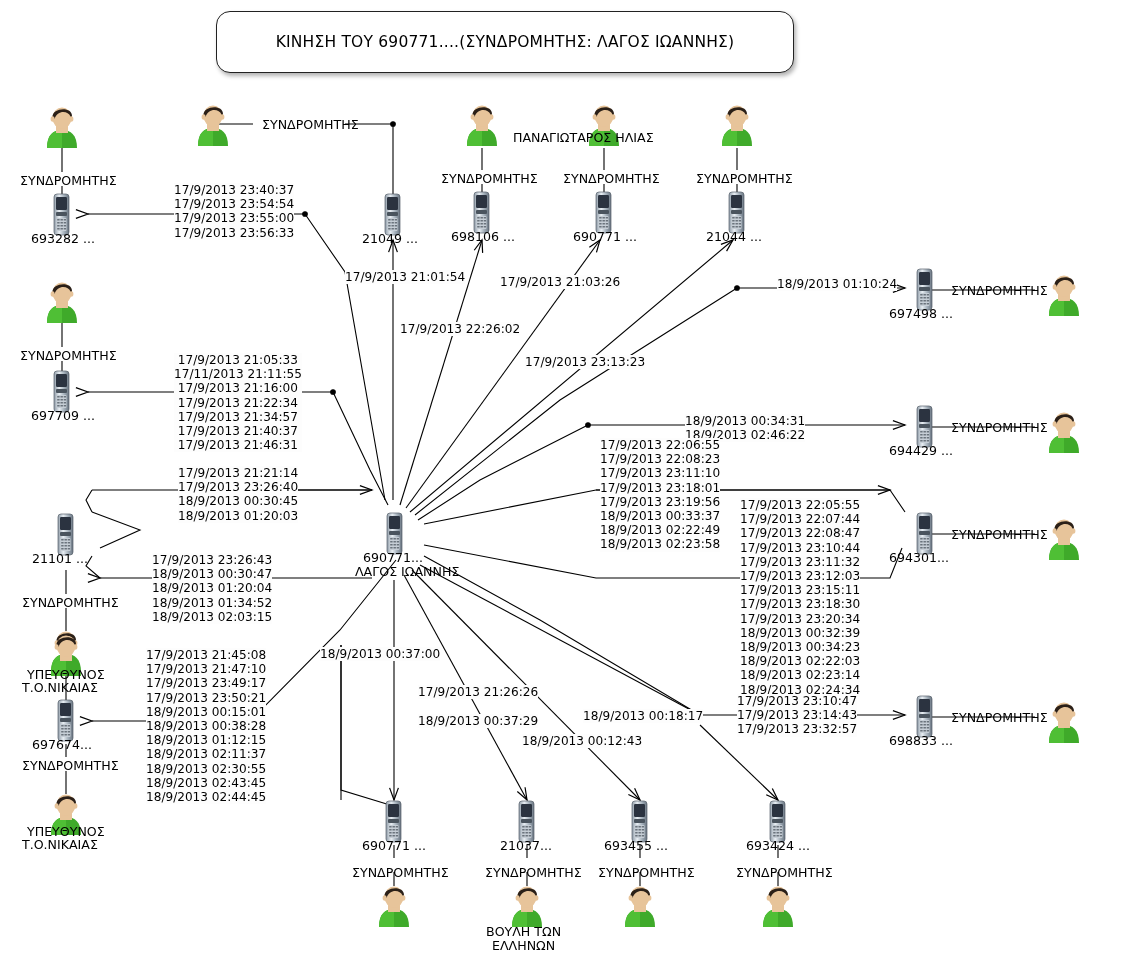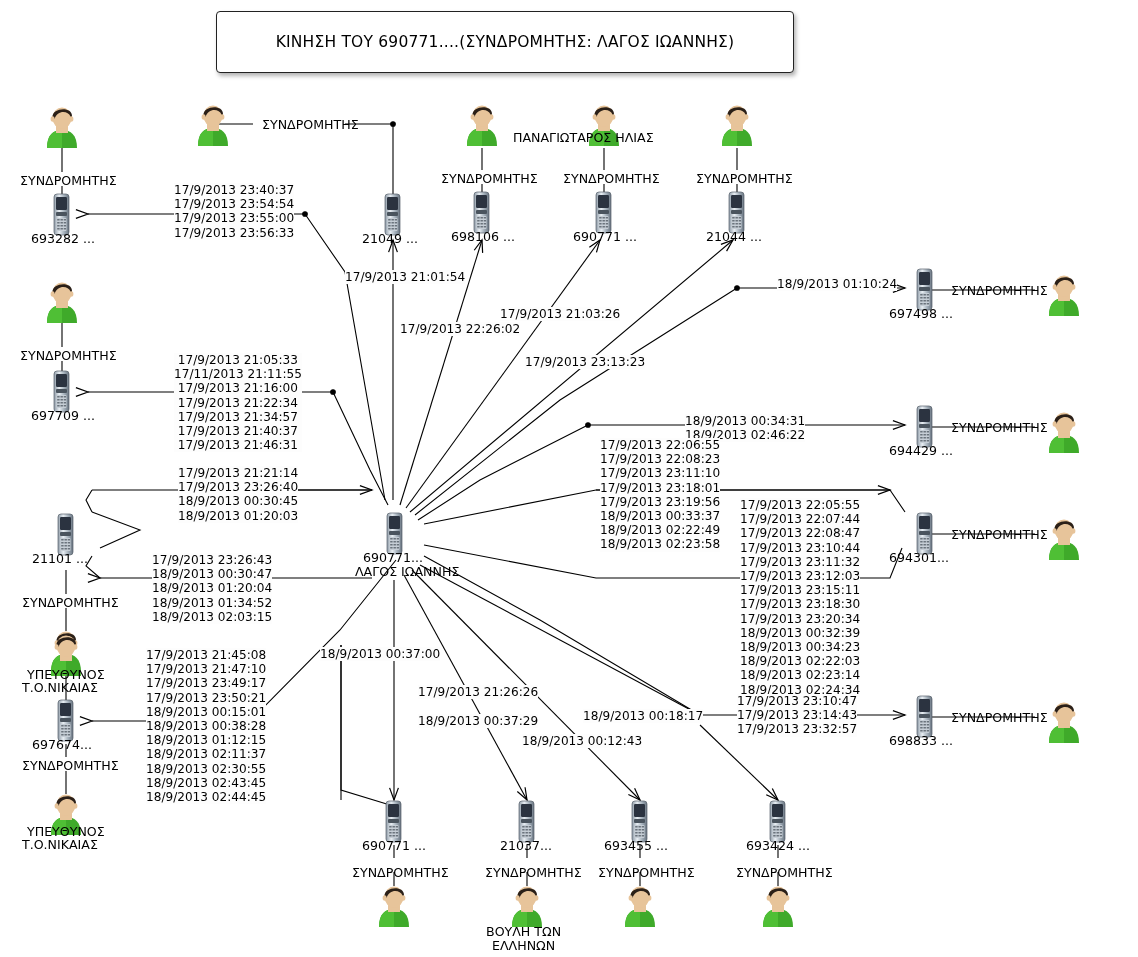--- a/index.html
+++ b/index.html
@@ -3,21 +3,21 @@
 <meta charset="utf-8">
 <style>
   html,body{margin:0;padding:0;background:#ffffff;}
   body{width:1138px;height:957px;position:relative;overflow:hidden;
        font-family:"DejaVu Sans","Liberation Sans",sans-serif;color:#000;}
   #canvas{position:absolute;left:0;top:0;width:1138px;height:957px;}
   #edges{position:absolute;left:0;top:0;width:1138px;height:957px;pointer-events:none;}
 
   
   .title-box{position:absolute;left:216px;top:11px;width:576px;height:60px;
-    border:1.5px solid #222;border-radius:4px;background:#fff;
+    border:1.5px solid #222;border-radius:14px;background:#fff;
     display:flex;flex-direction:column;align-items:center;justify-content:center;
     box-shadow:2px 3px 4px rgba(0,0,0,.30);}
   .title-line{font-size:15.5px;letter-spacing:.2px;white-space:nowrap;line-height:20px;}
 
   
   .node{position:absolute;}
   .person{width:42px;height:44px;}
   .phone{width:24px;height:44px;}
 
   .lbl{position:absolute;font-size:12.6px;white-space:nowrap;line-height:14px;}
@@ -844,21 +844,21 @@
         <div>17/9/2013 23:54:54</div>
         <div>17/9/2013 23:55:00</div>
         <div>17/9/2013 23:56:33</div>
       </div>
       <div class="ts" style="left: 345px; top: 270px;">
         <div>17/9/2013 21:01:54</div>
       </div>
       <div class="ts" style="left: 400px; top: 322px;">
         <div>17/9/2013 22:26:02</div>
       </div>
-      <div class="ts" style="left: 500px; top: 275px; margin-top: 32px;">
+      <div class="ts" style="left: 500px; top: 275px;">
         <div>17/9/2013 21:03:26</div>
       </div>
       <div class="ts" style="left: 525px; top: 355px;">
         <div>17/9/2013 23:13:23</div>
       </div>
       <div class="ts" style="left: 174px; top: 353px;">
         <div>17/9/2013 21:05:33</div>
         <div>17/11/2013 21:11:55</div>
         <div>17/9/2013 21:16:00</div>
         <div>17/9/2013 21:22:34</div>

